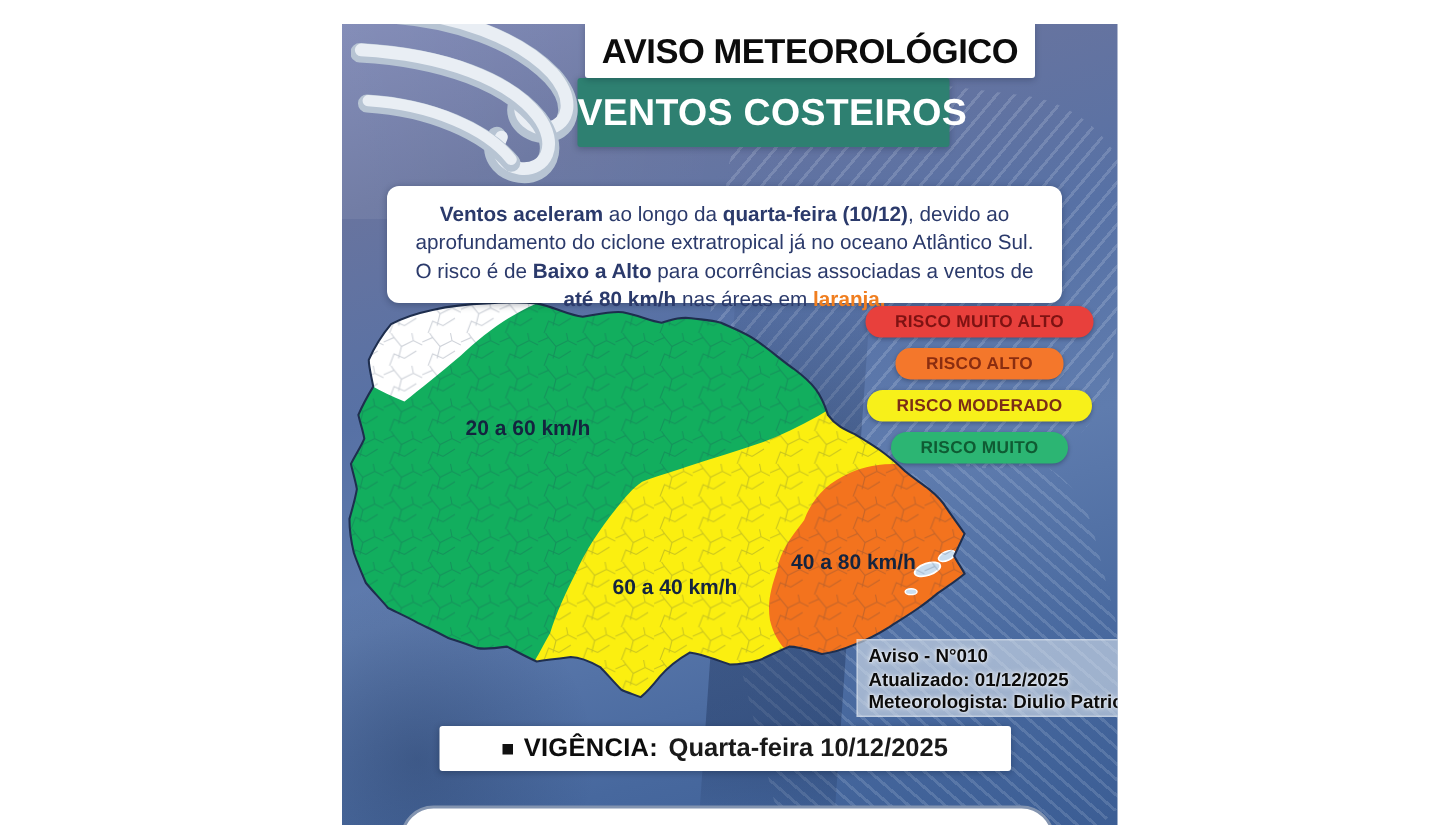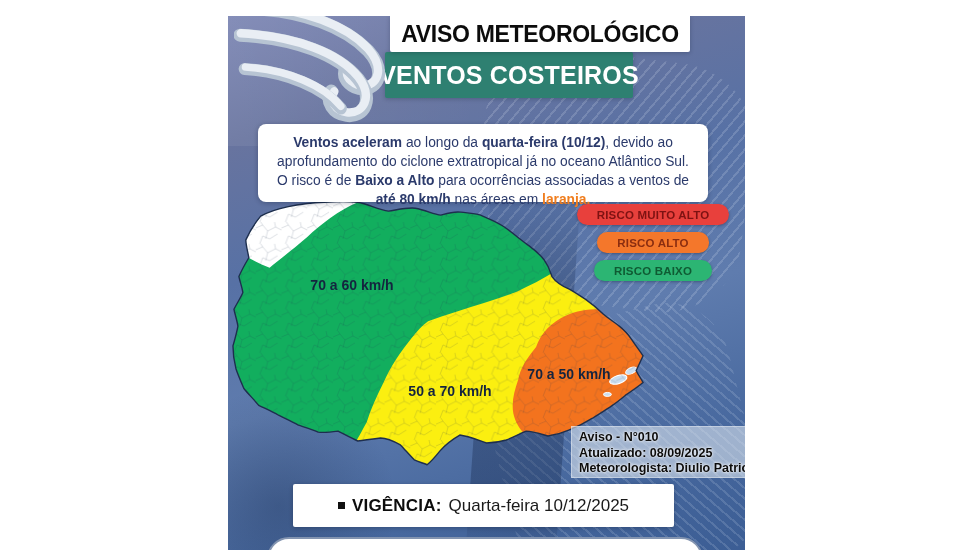--- a/index.html
+++ b/index.html
@@ -26,21 +26,21 @@
     background:radial-gradient(ellipse at 40% 60%,rgba(18,36,70,.30),rgba(18,36,70,0) 70%);}
   .tex-topglow{left:-20px;top:0;width:560px;height:130px;
     background:linear-gradient(100deg,rgba(255,255,255,.08),rgba(255,255,255,0) 60%);}
 
   
   .title-box{position:absolute;left:162px;top:0;width:300px;height:36px;background:#ffffff;
     display:flex;align-items:center;justify-content:center;border-radius:0 0 2px 2px;
     box-shadow:0 1px 4px rgba(10,20,40,.25);z-index:3;}
   .title-box span{font-size:23px;font-weight:800;color:#0c0c0c;letter-spacing:-.3px;white-space:nowrap;}
   .teal-banner{position:absolute;left:157px;top:36px;width:248px;height:46px;background:#2e8071;
-    display:flex;align-items:center;justify-content:center;border-radius:2px;
+    display:flex;align-items:center;justify-content:flex-start;border-radius:2px;
     box-shadow:0 1px 4px rgba(10,20,40,.25);z-index:2;}
   .teal-banner span{font-size:25px;font-weight:800;color:#ffffff;letter-spacing:.2px;white-space:nowrap;}
   .wind-icon{position:absolute;left:6px;top:-14px;z-index:4;}
 
   
   .desc-box{position:absolute;left:30px;top:108px;width:450px;height:78px;background:#ffffff;
     border-radius:8px;box-shadow:0 1px 5px rgba(10,20,40,.3);
     padding:9px 13px;text-align:center;z-index:2;}
   .desc-box p{margin:0;font-size:13.8px;line-height:19px;color:#2b3a6b;}
   .desc-box .b{font-weight:700;}
@@ -59,26 +59,26 @@
     box-shadow:0 1px 3px rgba(10,20,40,.35);}
 
   
   .info-box{position:absolute;left:343px;top:410px;width:196px;height:52px;
     background:rgba(224,232,241,.58);border:1px solid rgba(255,255,255,.35);
     padding:3px 7px;z-index:2;}
   .info-box div{font-size:12.5px;font-weight:700;color:#0c0c0c;line-height:15.5px;white-space:nowrap;
     text-shadow:0 0 2px #ffffff,0 0 4px rgba(255,255,255,.85);}
 
   
-  .vigencia{position:absolute;left:65px;top:468px;width:381px;height:43px;background:#ffffff;
+  .vigencia{position:absolute;left:65px;top:468px;width:381px;height:30px;background:#ffffff;
     display:flex;align-items:center;justify-content:center;gap:7px;border-radius:2px;
     box-shadow:0 1px 4px rgba(10,20,40,.3);z-index:2;}
   .vigencia .sq{width:7px;height:7px;background:#111;display:inline-block;}
   .vigencia .lab{font-size:17px;font-weight:800;color:#0d0d0d;letter-spacing:.2px;}
-  .vigencia .val{font-size:17px;font-weight:400;color:#1a1a1a;}
+  .vigencia .val{font-size:17px;font-weight:700;color:#1a1a1a;}
 
   
   .footer{position:absolute;left:39px;top:521px;width:436px;height:48px;background:#ffffff;
     border:2px solid #8394b0;border-radius:22px 22px 0 0;z-index:2;}
   .simepar-logo{position:absolute;left:143px;top:13px;}
   .defesa-badge{position:absolute;left:226px;top:21px;background:#272c5c;color:#ffffff;
     font-size:5.5px;font-weight:700;letter-spacing:.4px;padding:2px 5px;border-radius:3px;white-space:nowrap;}
   .eagle{position:absolute;left:376px;top:20px;}
 </style>
 </head>
@@ -144,33 +144,34 @@
             <ellipse cx="381" cy="196" rx="4" ry="2" stroke="#ffffff" stroke-width="1" fill="#CBDEEF"></ellipse>
           </g>
 
           <rect x="0" y="0" width="424" height="272" fill="url(#muni)" opacity="0.45"></rect>
         </g>
 
         <path fill="none" stroke-width="1.4" d="M31,16 C45,8 70,3 95,2 C110,1 120,1 129,2 C140,4 150,10 160,11 C172,9 180,7 187,8 C198,10 205,14 213,15 C220,13 226,11 233,12 C240,13 246,13 253,15 C262,19 270,22 277,27 C288,35 296,42 302,46 C310,52 314,56 317,60 C322,67 323,71 325,77 C330,84 336,87 343,90 C350,94 354,97 359,100 C366,105 371,109 377,115 C383,120 388,123 393,127 C398,131 402,135 405,140 C409,146 413,151 417,157 L410,172 C412,176 415,180 417,184 C411,189 405,193 399,197 C393,202 389,205 386,207 C379,212 372,216 366,220 C358,225 350,229 342,232 C335,235 328,237 321,238 C314,236 306,233 299,233 C292,236 286,239 279,242 C272,244 265,245 259,245 C250,242 240,238 232,237 C225,241 218,246 212,253 C208,258 204,263 199,267 C194,265 190,264 186,262 C181,257 176,251 172,247 C165,243 158,240 152,240 C144,241 136,242 129,243 C122,240 115,236 109,233 C102,234 95,235 89,234 C82,231 75,229 69,227 C62,223 55,220 49,217 C42,213 35,210 29,207 C24,201 18,195 14,190 C11,183 8,176 6,170 C4,162 3,154 3,147 C5,140 7,133 8,127 C7,121 5,115 4,110 C7,104 11,98 13,93 C12,87 10,82 9,77 C12,70 16,63 19,58 C18,52 16,45 16,40 C20,31 26,22 31,16 Z" stroke="#1E2E4E"></path>
       </svg>
     </div>
 
-    <div class="map-label" style="left:124px;top:269px;">70 a 60 km/h</div>
-    <div class="map-label" style="left:222px;top:375px;">50 a 70 km/h</div>
-    <div class="map-label" style="left:341px;top:358px;">70 a 50 km/h</div>
+    <div class="map-label" style="left:124px;top:269px;">20 a 60 km/h</div>
+    <div class="map-label" style="left:222px;top:375px;">60 a 40 km/h</div>
+    <div class="map-label" style="left:341px;top:358px;">40 a 80 km/h</div>
 
     <div class="legend">
       <div class="pill" style="background-color: rgb(232, 64, 60); color: rgb(126, 18, 18);">RISCO MUITO ALTO</div>
       <div class="pill" style="background-color: rgb(244, 119, 43); color: rgb(138, 45, 16); border-radius: 10px;">RISCO ALTO</div>
-      <div class="pill" style="background-color: rgb(44, 181, 115); color: rgb(15, 91, 51);">RISCO BAIXO</div>
+      <div class="pill" style="background-color: rgb(247, 240, 26); color: rgb(123, 45, 22);">RISCO MODERADO</div>
+      <div class="pill" style="background-color: rgb(44, 181, 115); color: rgb(15, 91, 51);">RISCO MUITO</div>
     </div>
 
     <div class="info-box">
       <div>Aviso - N°010</div>
-      <div>Atualizado: 08/09/2025</div>
+      <div>Atualizado: 01/12/2025</div>
       <div>Meteorologista: Diulio Patrick</div>
     </div>
 
     <div class="vigencia">
       <span class="sq"></span>
       <span class="lab">VIGÊNCIA:</span>
       <span class="val">Quarta-feira 10/12/2025</span>
     </div>
 
     <div class="footer">

